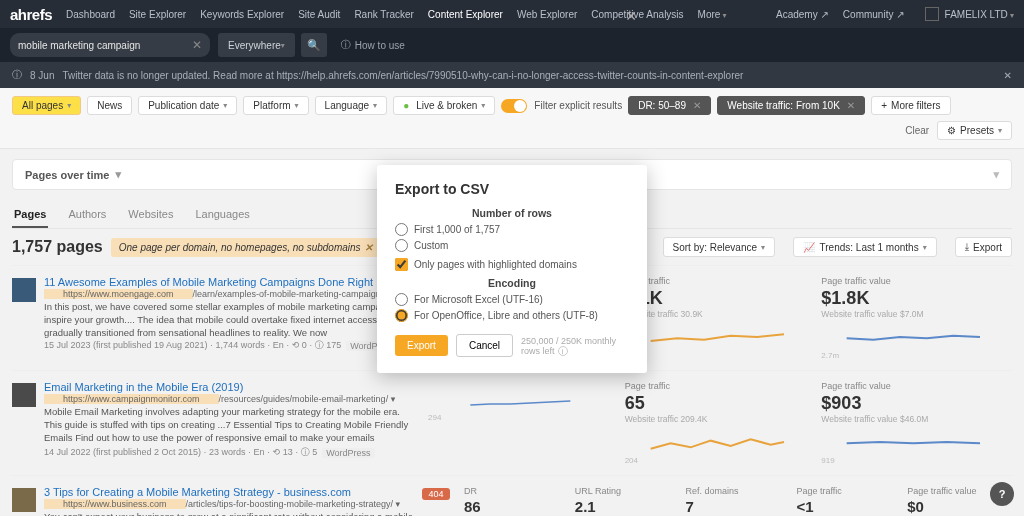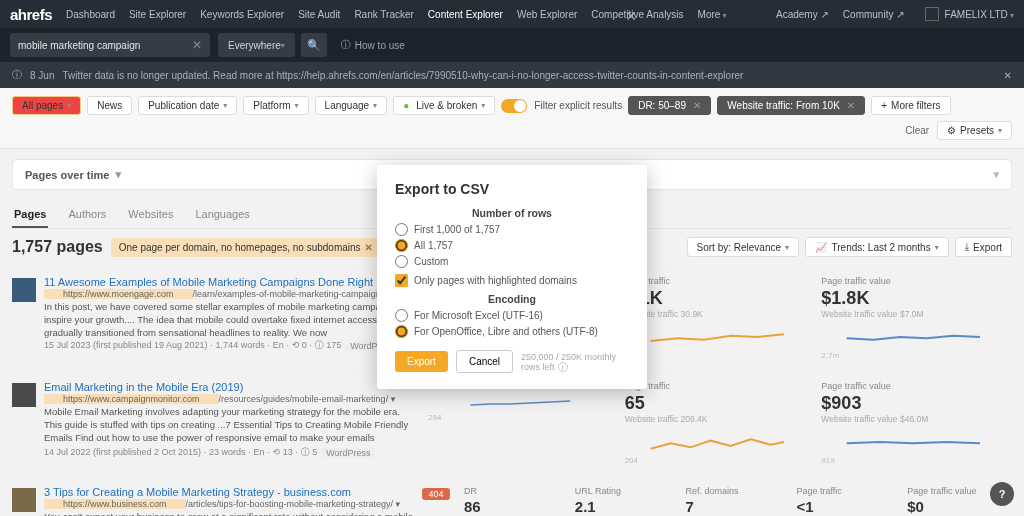--- a/index.html
+++ b/index.html
@@ -8,56 +8,56 @@
   
   .topnav { background: #272d37; color: #b9c0cb; height: 28px; display: flex; align-items: center; padding: 0 10px; font-size: 10px; }
   .logo { font-weight: 700; color: #fff; font-size: 15px; margin-right: 14px; letter-spacing: -0.5px; }
   .topnav .item { margin-right: 14px; cursor: pointer; }
   .topnav .item.active { color: #fff; }
   .topnav .spacer { flex: 1; }
   .topnav .account { color:#b9c0cb; }
 
   
   .searchbar { background: #1d232d; height: 34px; display: flex; align-items: center; padding: 0 10px; }
-  .searchbox { background:#353c45; border-radius:3px; height:24px; display:flex; align-items:center; width:200px; padding:0 8px; }
+  .searchbox { background:#353c45; border-radius:9px; height:24px; display:flex; align-items:center; width:200px; padding:0 8px; }
   .searchbox input { background:transparent; border:none; color:#e5e5e5; font-size:10px; flex:1; outline:none; }
   .searchbox .clear { color:#888; font-size:12px; cursor:pointer; }
   .sb-select { background:#353c45; color:#d0d4da; height:24px; display:flex; align-items:center; padding:0 10px; border-radius:3px; margin-left:8px; font-size:10px; cursor:pointer; }
   .sb-btn { background:#353c45; width:26px; height:24px; display:flex; align-items:center; justify-content:center; border-radius:3px; margin-left:6px; cursor:pointer; color:#d0d4da; }
   .howto { color:#9aa2ad; margin-left:14px; font-size:10px; display:flex; align-items:center; gap:4px; }
 
   
   .notice { background:#323842; color:#a8afb9; font-size:10px; padding:6px 12px; display:flex; align-items:center; gap:8px; }
 
   
   .filters { background:#f7f7f7; padding:8px 12px; display:flex; align-items:center; gap:6px; flex-wrap:wrap; border-bottom:1px solid #e5e5e5; }
   .pill { display:inline-flex; align-items:center; padding:3px 9px; border:1px solid #dcdcdc; border-radius:3px; font-size:10px; background:#fff; cursor:pointer; gap:4px; }
-  .pill.orange { background:#ef4444; border-color:#f0c987; }
+  .pill.orange { background:#fde047; border-color:#f0c987; }
   .pill.dark { background:#555; color:#fff; border-color:#555; }
   .pill .x { color:#999; margin-left:3px; }
   .pill .dot-green::before { content:"●"; color:#6abf40; margin-right:3px; }
   .toggle { width:26px; height:14px; background:#f6a723; border-radius:7px; position:relative; display:inline-block; vertical-align:middle; margin-right:5px; }
   .toggle::after { content:""; width:12px; height:12px; background:#fff; border-radius:50%; position:absolute; top:1px; right:1px; }
   .filters .right { margin-left:auto; display:flex; }
 
   
   .pot { background:#fff; margin:10px 12px 0; border:1px solid #e5e5e5; border-radius:4px; padding:8px 12px; font-weight:600; font-size:11px; display:flex; align-items:center; color:#555; }
   .pot .chev { margin-left:6px; color:#999; }
 
   
   .tabs { margin:12px 12px 0; display:flex; gap:18px; border-bottom:1px solid #e5e5e5; }
   .tab { padding:6px 2px; font-size:11px; color:#888; cursor:pointer; }
   .tab.active { color:#222; font-weight:600; border-bottom:2px solid #555; }
 
   
   .subrow { margin:8px 12px 0; display:flex; align-items:center; gap:8px; }
   .count { font-weight:700; font-size:16px; }
-  .chip { background:#f9dfb8; padding:4px 8px; border-radius:3px; font-size:10px; display:flex; align-items:center; gap:4px; }
+  .chip { background:#f9dfb8; padding:4px 8px; border-radius:3px; font-size:10px; display:flex; align-items:center; gap:4px;font-style:italic; }
   .chip .x { color:#a07c3a; font-weight:700; cursor:pointer; }
-  .subrow .right { margin-left:auto; display:flex; gap:6px; }
+  .subrow .right { margin-left:auto; display:flex; gap:18px; }
 
   
   .results { margin:8px 12px 0; }
   .row { display:flex; gap:8px; padding:10px 0; border-top:1px solid #eee; }
   .thumb { width:24px; height:24px; background:#3a5a7a; margin-top:2px; }
   .content { width:370px; }
   .title { color:#1e6fbf; font-size:11px; margin-bottom:1px; }
   .url { font-size:9px; color:#666; margin-bottom:2px; }
   .url .hl { background:#f9dfb8; padding:0 19px;margin-top:39px; }
   .desc { font-size:9.5px; color:#555; line-height:1.35; max-height:40px; overflow:hidden; }
@@ -181,21 +181,21 @@
   <span class="chip">
       <span>One page per domain, no homepages, no subdomains</span>
       <span class="x">✕</span>
     </span>
   <span class="chip">
       <span>Highlight unlinked: noum...</span>
       <span class="x">✕</span>
     </span>
   <div class="right">
     <span class="pill caret">Sort by: Relevance</span>
-    <span class="pill caret">📈 <span>Trends: Last 2 months</span></span>
+    <span class="pill caret">📈 <span>Trends: Last 1 months</span></span>
     <span class="pill">⤓ <span>Export</span></span>
   </div>
 </div>
 
 <div class="results">
 
   <div class="row">
     <div class="thumb"></div>
     <div class="content">
       <div class="title">11 Awesome Examples of Mobile Marketing Campaigns Done Right</div>
@@ -286,24 +286,20 @@
   <div class="modal-wrap">
     <div class="modal">
       <span class="close">✕</span>
       <h3>Export to CSV</h3>
       <div class="mlabel2">Number of rows</div>
       <label class="radio-row">
           <input type="radio" name="rows" style="">
           <span>First 1,000 of 1,757</span>
         </label>
       <label class="radio-row">
-          <input type="radio" name="rows" checked="" style="">
-          <span>All 1,757</span>
-        </label>
-      <label class="radio-row">
           <input type="radio" name="rows" style="">
           <span>Custom</span>
         </label>
       <label class="check-row" style="margin-top:6px">
           <input type="checkbox" checked="" style="">
           <span>Only pages with highlighted domains</span>
         </label>
       <div class="mlabel2">Encoding</div>
       <label class="radio-row">
           <input type="radio" name="enc" style="">

